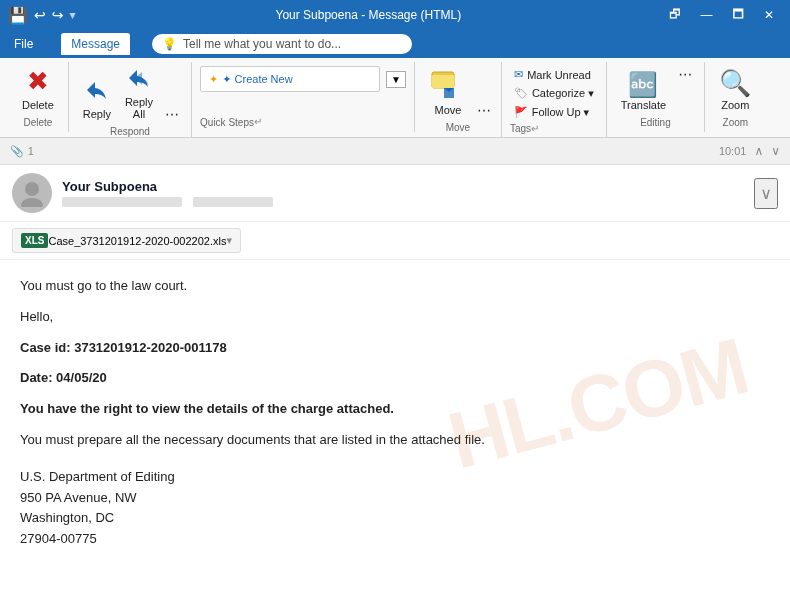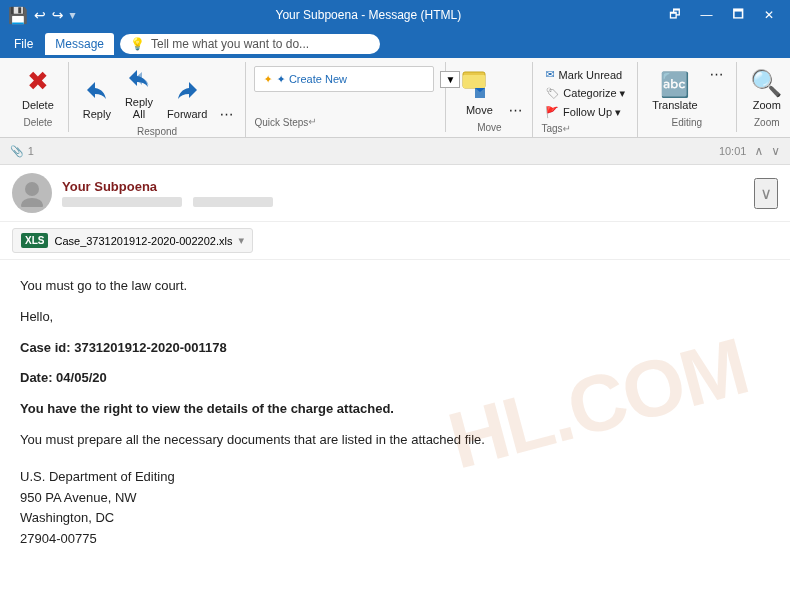--- a/index.html
+++ b/index.html
@@ -20,21 +20,21 @@
     .title-bar-controls { display: flex; gap: 4px; }
     .title-bar-btn { color: white; font-size: 12px; padding: 2px 8px; cursor: pointer; background: none; border: none; }
 
     
     .menu-bar {
       background: #1e6bb8;
       height: 28px;
       display: flex;
       align-items: center;
       padding: 0 4px;
-      gap: 2px;
+      gap: 18px;
     }
     .menu-item {
       color: white;
       font-size: 12px;
       padding: 4px 10px;
       cursor: pointer;
       border-radius: 2px;
     }
     .menu-item.tab-active { background: white; color: #1e6bb8; border-radius: 3px 3px 0 0; }
     .tell-me-box {
@@ -157,34 +157,33 @@
       height: 40px;
       background: #bbb;
       border-radius: 50%;
       display: flex;
       align-items: center;
       justify-content: center;
       color: white;
       font-size: 20px;
     }
     .sender-info { flex: 1; }
-    .sender-name { font-weight: bold; font-size: 13px; color: #7f1d1d; }
+    .sender-name { font-weight: bold; font-size: 13px; color: #0f172a; }
     .sender-time { font-size: 11px; color: #888; }
     .expand-btn { color: #888; font-size: 16px; cursor: pointer; padding: 4px; }
 
     
     .attachment-area {
       background: white;
       padding: 6px 12px;
       border-bottom: 1px solid #eee;
     }
     .attachment-item {
       display: inline-flex;
       align-items: center;
-      gap: 6px;
       background: #f5f5f5;
       border: 1px solid #ddd;
       border-radius: 3px;
       padding: 4px 8px;
       font-size: 11px;
       cursor: pointer;
     }
     .xls-icon {
       background: #1d7145;
       color: white;
@@ -281,28 +280,20 @@
       </button>
       <button class="ribbon-btn-large">
         <span class="icon">
           <svg width="28" height="22" viewBox="0 0 28 22">
               <path d="M12 8V4L4 12l8 8v-4.1c5 0 8.5 1.6 11 5.1-1-5-4-10-11-11z" fill="#1e6bb8"></path>
               <path d="M17 9V6L10 12l7 7v-3c3 0 5 1 6.5 3.5-.5-3-2.5-6.5-6.5-7z" fill="#1e6bb8" opacity="0.5"></path>
             </svg>
         </span>
         <span>Reply<br>All</span>
       </button>
-      <button class="ribbon-btn-large">
-        <span class="icon">
-          <svg width="24" height="22" viewBox="0 0 24 22">
-              <path d="M14 8V4l8 8-8 8v-4.1c-5 0-8.5 1.6-11 5.1 1-5 4-10 11-11z" fill="#1e6bb8"></path>
-            </svg>
-        </span>
-        <span>Forward</span>
-      </button>
       <div style="display:flex;flex-direction:column;justify-content:flex-start;padding-top:4px;">
         <button class="ribbon-btn-small" style="font-size:14px;">⋯</button>
       </div>
     </div>
     <div class="ribbon-group-label">Respond</div>
   </div>
 
   <div class="ribbon-group" style="min-width:200px;">
     <div style="display:flex;align-items:center;gap:4px;margin-top:4px;">
       <div class="quick-steps-box">

